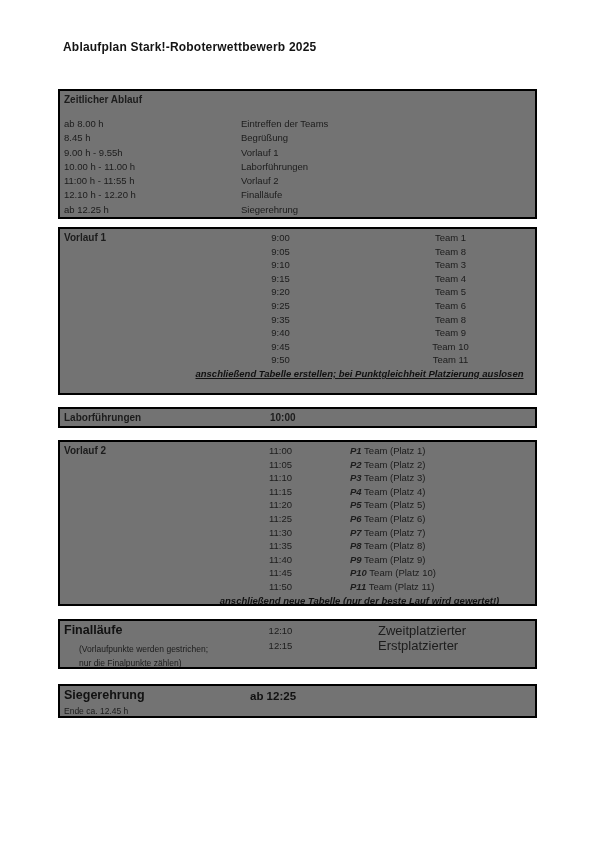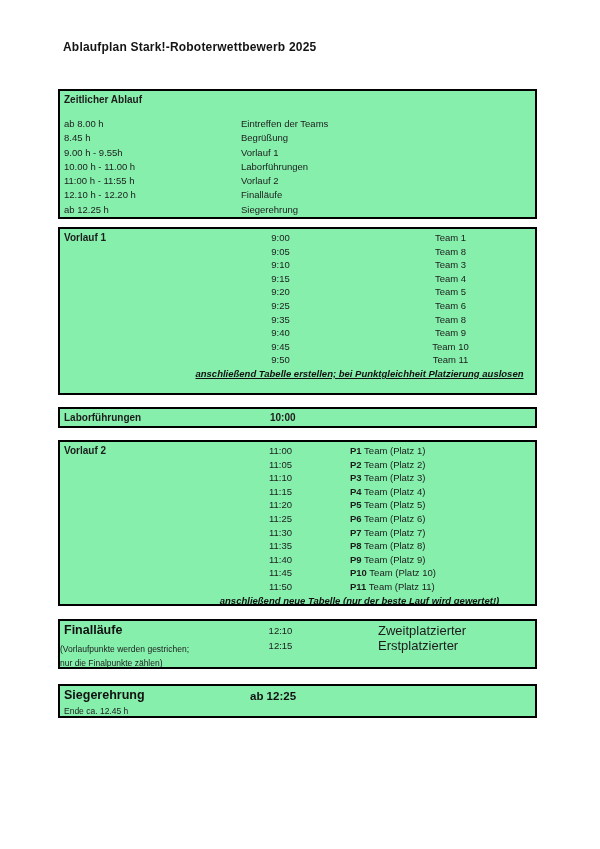--- a/index.html
+++ b/index.html
@@ -6,50 +6,50 @@
   .page {
     position:relative; width:600px; height:849px; background:#ffffff;
     font-family:"Liberation Sans", sans-serif; color:#1c1c1c; overflow:hidden;
   }
   .title {
     position:absolute; left:63px; top:40px; margin:0;
     font-size:12px; font-weight:bold; color:#141414; letter-spacing:0.2px;
   }
   .box {
     position:absolute; left:58px; width:479px; box-sizing:border-box;
-    border:2px solid #000; background:#86efac; overflow:hidden;
+    border:2px solid #000; background:#737373; overflow:hidden;
   }
   
   .b1 { top:89px; height:130px; padding:2px 4px 0 4px; }
   .b1 .hdr { font-weight:bold; font-size:10px; line-height:14px; }
   .b1 .blank { height:10px; }
   .srow { display:grid; grid-template-columns:177px 1fr; line-height:14.3px; font-size:9.5px; }
   
   .b2 { top:227px; height:168px; padding-top:2px; }
   .b4 { top:440px; height:166px; padding-top:2px; }
   .vrow { display:grid; grid-template-columns:188px 65px 1fr; line-height:13.6px; font-size:9.5px; }
   .rowhdr { font-weight:bold; font-size:10px; padding-left:4px; }
   .tc { text-align:center; }
   .b2 .team { padding-left:53px;text-align:center; }
   .b4 .pteam { padding-left:37px; }
-  .pnum { font-weight:bold; }
+  .pnum { font-weight:bold; font-style:italic; }
   .note {
     font-weight:bold; font-style:italic; text-align:center;
     padding-left:124px; line-height:13.8px; font-size:9.5px; color:#111;text-decoration:underline;
   }
   
   .b3 { top:407px; height:21px; }
   .lab { display:grid; grid-template-columns:206px 1fr; padding:2px 0 0 4px;
          font-weight:bold; font-size:10px; line-height:13px; }
   
   .b5 { top:619px; height:50px; padding-top:2px; }
   .fgrid { display:grid; grid-template-columns:188px 65px 1fr; grid-auto-rows:15px; }
   .fleft { grid-row:1/3; overflow:visible; }
   .fhdr { font-size:12.5px; font-weight:bold; line-height:15px; padding-left:4px; color:#111; }
-  .fnote { font-size:8.5px; line-height:13.5px; padding-left:0; }
+  .fnote { font-size:8.5px; line-height:13.5px; padding-left:19px; }
   .fnote.first { margin-top:5px; }
   .fpart { padding-left:65px; font-size:13px; line-height:15px; }
   .b5 .tc { font-size:9.5px; line-height:15px; }
   
   .b6 { top:684px; height:34px; padding:1px 0 0 4px; }
   .sgrid { display:grid; grid-template-columns:186px 1fr; }
   .shdr { font-size:12.5px; font-weight:bold; line-height:17px; color:#111; }
   .stime2 { font-size:11.5px; font-weight:bold; line-height:18px; color:#111; }
   .snote { font-size:8.5px; line-height:12px; }
 </style>

